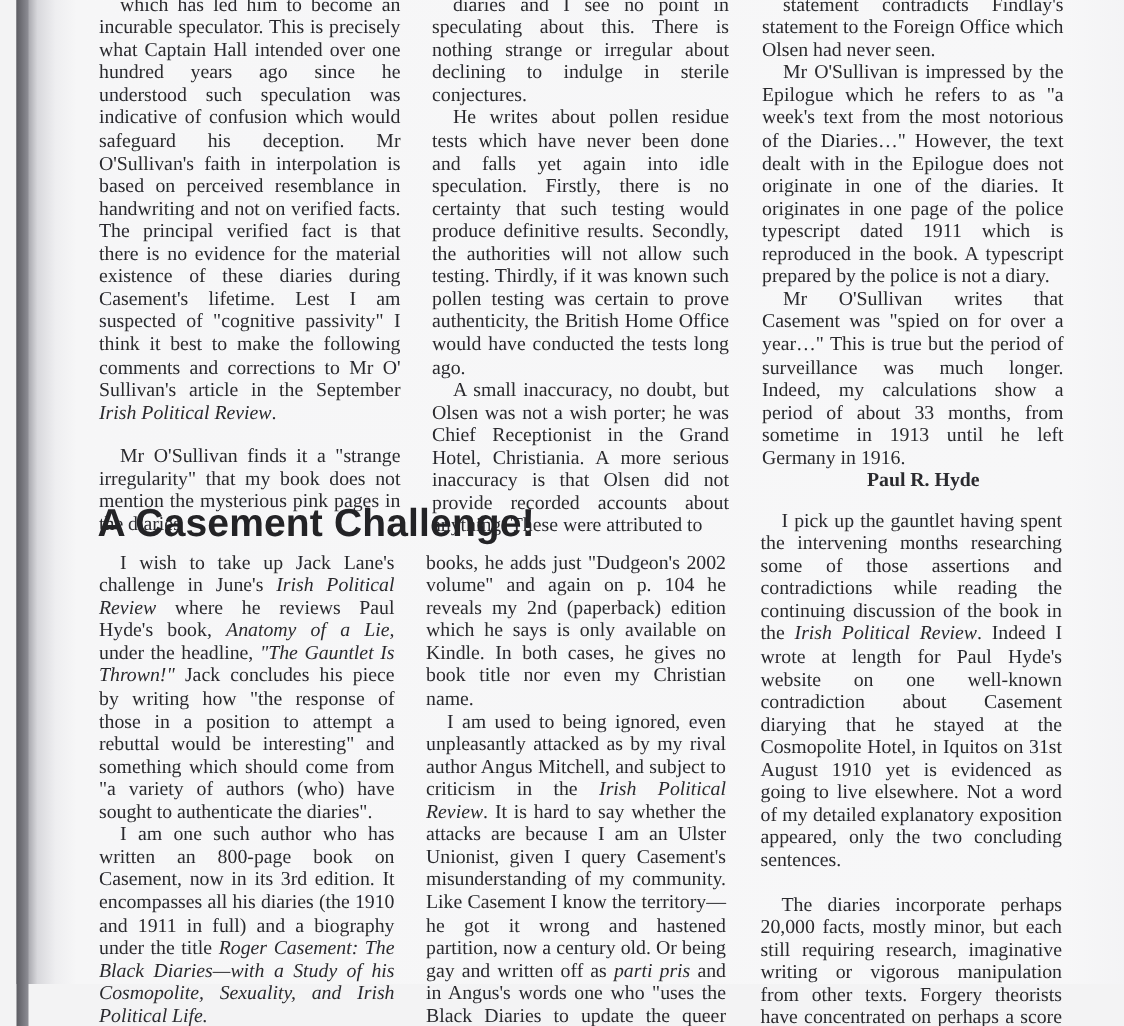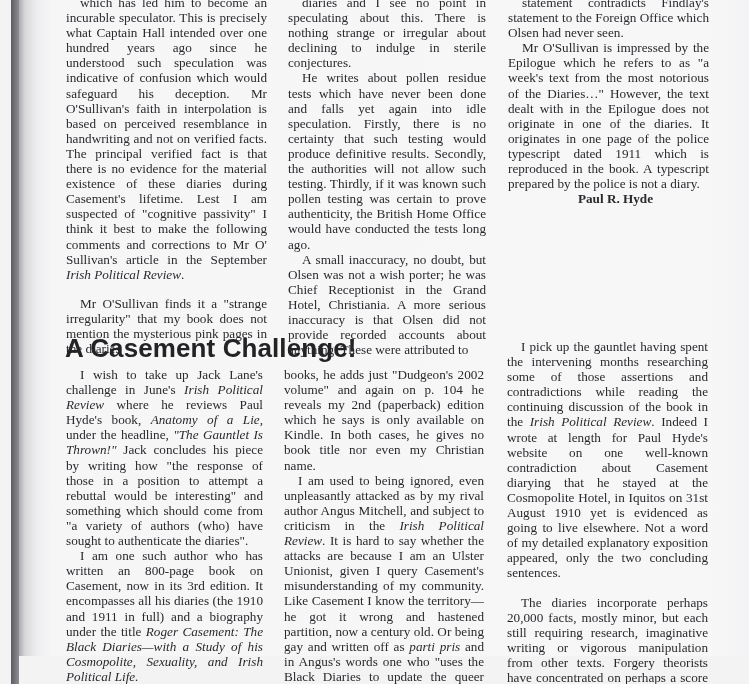--- a/index.html
+++ b/index.html
@@ -92,20 +92,21 @@
       <p class="gap"><span>Mr O'Sullivan finds it a "strange irregularity" that my book does not men­tion the mysterious pink pages in the diaries</span></p>
     </div>
   <div class="col" id="top-col-2">
       <p><span>diaries and I see no point in speculating about this. There is nothing strange or irregular about declining to indulge in sterile conjectures.</span></p>
       <p><span>He writes about pollen residue tests which have never been done and falls yet again into idle speculation. Firstly, there is no certainty that such testing would produce definitive results. Secondly, the authorities will not allow such testing. Thirdly, if it was known such pollen testing was certain to prove authenticity, the British Home Office would have con­ducted the tests long ago.</span></p>
       <p><span>A small inaccuracy, no doubt, but Olsen was not a wish porter; he was Chief Receptionist in the Grand Hotel, Christ­iania. A more serious inaccuracy is that Olsen did not provide recorded accounts about anything. These were attributed to</span></p>
     </div>
   <div class="col" id="top-col-3">
   <p><span>statement contradicts Findlay's statement to the Foreign Office which Olsen had never seen.</span></p>
       <p><span>Mr O'Sullivan is impressed by the Epilogue which he refers to as "a week's text from the most notorious of the Diaries…" However, the text dealt with in the Epilogue does not originate in one of the diaries. It originates in one page of the police typescript dated 1911 which is reproduced in the book. A typescript prepared by the police is not a diary.</span></p>
+      <p><span>Mr O'Sullivan writes that Casement was "spied on for over a year…" This is true but the period of surveillance was much longer. Indeed, my calculations show a period of about 33 months, from sometime in 1913 until he left Germany in 1916.</span></p>
       <p class="sig">Paul R. Hyde</p>
     </div>
 
   <h1 class="headline">A Casement Challenge!</h1>
   <div class="col" id="bot-col-1">
       <p><span>I wish to take up Jack Lane's challenge in June's </span><em>Irish Political Review</em><span> where he reviews Paul Hyde's book, </span><em>Anatomy of a Lie,</em><span> under the headline, </span><em>"The Gauntlet Is Thrown!"</em><span> Jack concludes his piece by writing how "the response of those in a position to attempt a rebuttal would be interesting" and something which should come from "a variety of authors (who) have sought to authenticate the diaries".</span></p>
       <p><span>I am one such author who has written an 800-page book on Casement, now in its 3rd edition. It encompasses all his diaries (the 1910 and 1911 in full) and a biography under the title </span><em>Roger Casement: The Black Diaries—with a Study of his Cosmopolite, Sexuality, and Irish Political Life.</em></p>
       <p><span>Before I start my response to the challenge, I have to advise I understand Paul Hyde's book has been withdrawn by the publishing company as actionable descriptions of certain Casement authors</span></p>
     </div>
   <div class="col" id="bot-col-2">

